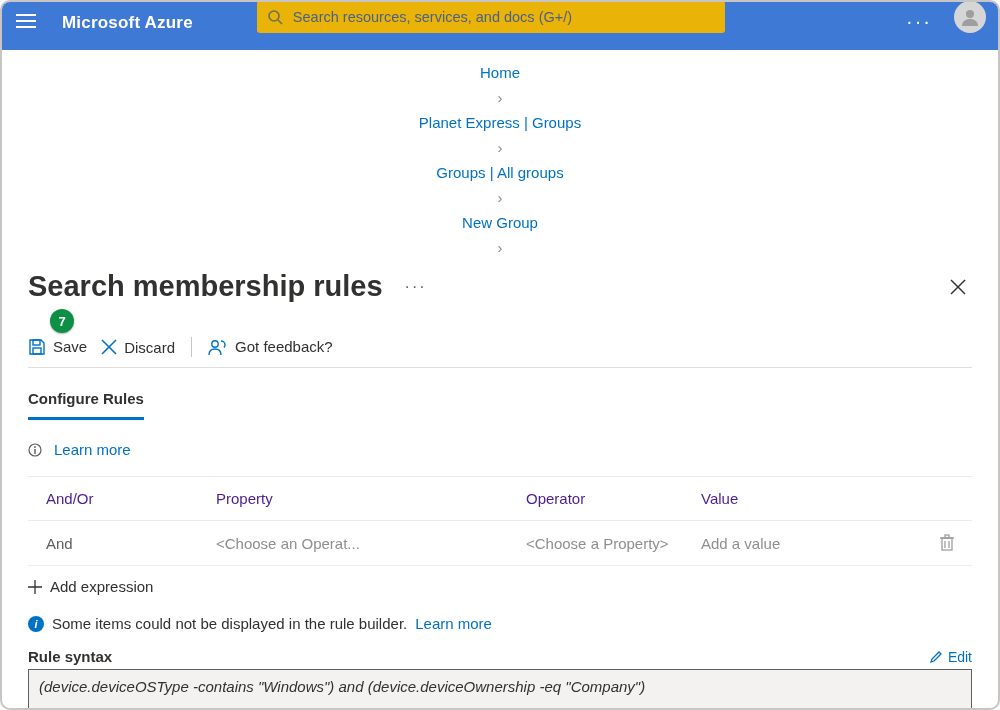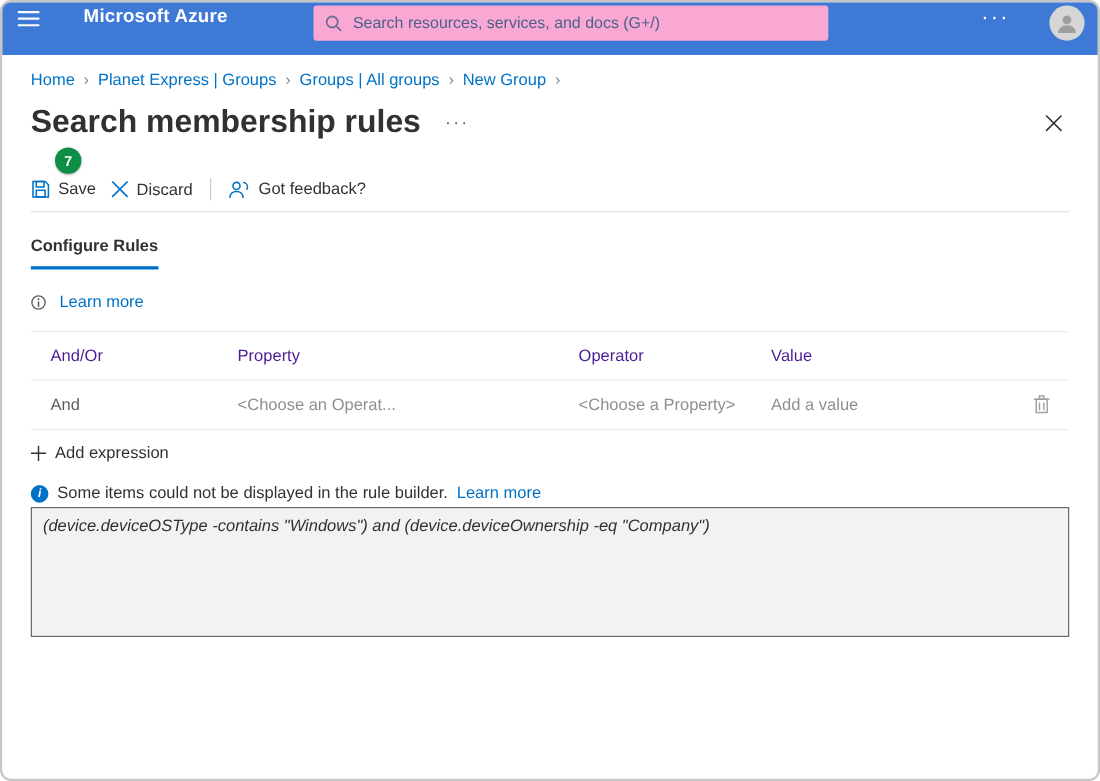--- a/index.html
+++ b/index.html
@@ -1,34 +1,34 @@
 <!DOCTYPE html>
 <html><head>
 <meta charset="utf-8">
 <style>
   * { box-sizing: border-box; margin: 0; padding: 0; }
   html, body { width: 1000px; height: 710px; font-family: "Segoe UI", Arial, sans-serif; background: #fff; color: #323130; }
   body { border: 2px solid #c8c6c4; border-radius: 10px; overflow: hidden; }
 
   
-  .topbar { height: 48px; background: #3e79d6; display: flex; align-items: flex-start; padding: 3px 12px; gap: 28px; }
+  .topbar { height: 48px; background: #3e79d6; display: flex; align-items: flex-end; padding: 17px 12px; gap: 14px; }
   .hamburger { width: 24px; height: 24px; display:flex; align-items:center; justify-content:center; cursor:pointer; }
   .brand { color: #fff; font-weight: 600; font-size: 17px; letter-spacing: 0.2px; padding: 0 10px; }
-  .searchwrap { flex: 0 0 468px; margin-left: 40px; display:flex; align-items:center; background:#f9a8d4; border-radius:3px; height:32px; padding:0 10px; gap:10px; }
+  .searchwrap { flex: 0 0 468px; margin-left: 40px; display:flex; align-items:center; background:#eab308; border-radius:3px; height:32px; padding:0 10px; gap:10px; }
   .searchwrap svg { flex:0 0 auto; opacity:0.7; }
   .searchinput { border:none; background:transparent; outline:none; font-size:14.5px; color:#1a1a1a; width:100%; }
   .searchinput::placeholder { color:#4b618a; }
   .spacer { flex:1; }
   .dots { color:#fff; font-size:20px; letter-spacing:2px; padding:0 8px; cursor:pointer; }
   .avatar { width:32px; height:32px; border-radius:50%; background:#d6d6d6; display:flex; align-items:center; justify-content:center; cursor:pointer; }
 
   
   .content { padding: 14px 26px 0 26px; }
 
-  .breadcrumb { display:flex; align-items:center; flex-wrap:wrap; gap:8px; font-size:15px; color:#0072c6; }
+  .breadcrumb { display:flex; align-items:center; flex-wrap:wrap; gap:8px; font-size:15px; color:#0072c6;flex-direction:column; }
   .breadcrumb a { color:#0072c6; text-decoration:none; cursor:pointer; }
   .breadcrumb .sep { color:#8a8886; }
 
   .titlebar { display:flex; align-items:center; margin-top:14px; }
   .page-title { font-size:29px; font-weight:600; color:#323130; }
   .title-dots { margin-left:22px; color:#605e5c; letter-spacing:2px; cursor:pointer; }
   .title-spacer { flex:1; }
   .close-x { width:28px; height:28px; display:flex; align-items:center; justify-content:center; cursor:pointer; }
 
   .step-badge { position: relative; }
@@ -199,18 +199,28 @@
       </svg>
     <span>Add expression</span>
   </div>
 
   <div class="warnline">
     <span class="info-filled">i</span>
     <span>Some items could not be displayed in the rule builder.</span>
     <a>Learn more</a>
   </div>
 
+  <div class="syntax-hdr">
+    <div class="lbl">Rule syntax</div>
+    <div class="sp"></div>
+    <div class="edit">
+      <svg width="14" height="14" viewBox="0 0 14 14">
+          <path d="M2 12l1-3 7-7 2 2-7 7z" fill="none" stroke="#0072c6" stroke-width="1.3"></path>
+        </svg>
+      <span>Edit</span>
+    </div>
+  </div>
 
   <div class="syntax-box">
     <span>(device.deviceOSType -contains "Windows") and (device.deviceOwnership -eq "Company")</span>
   </div>
 
 </div>
 
 </body></html>

